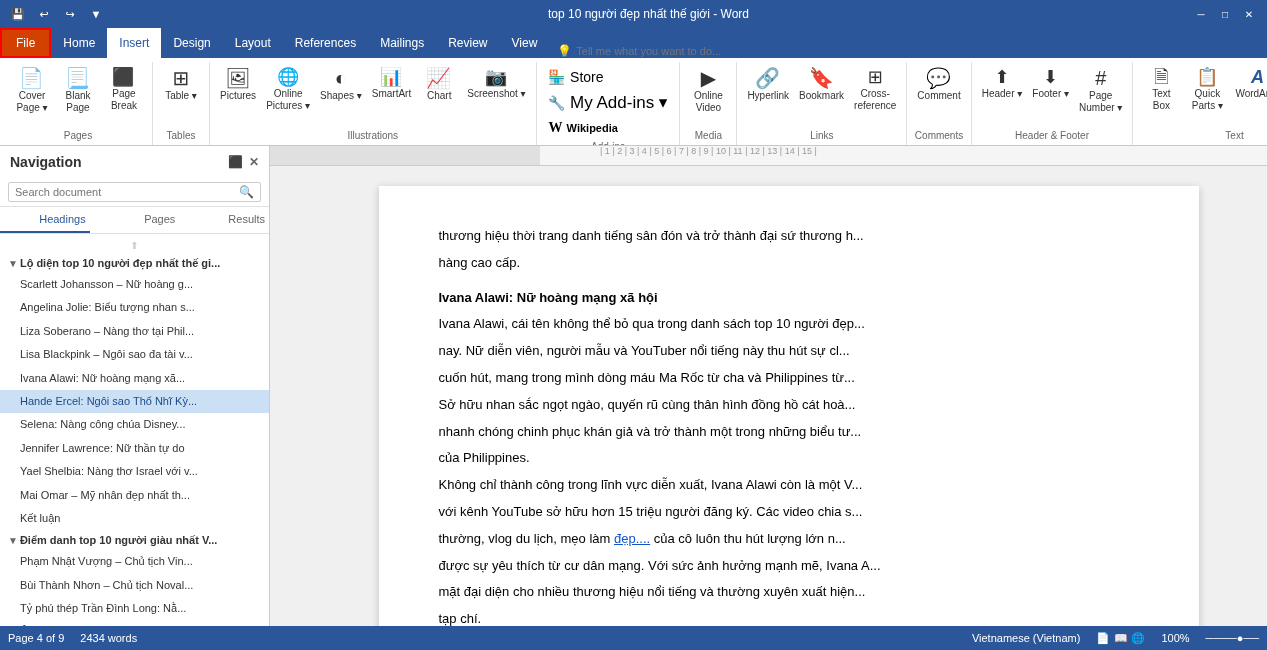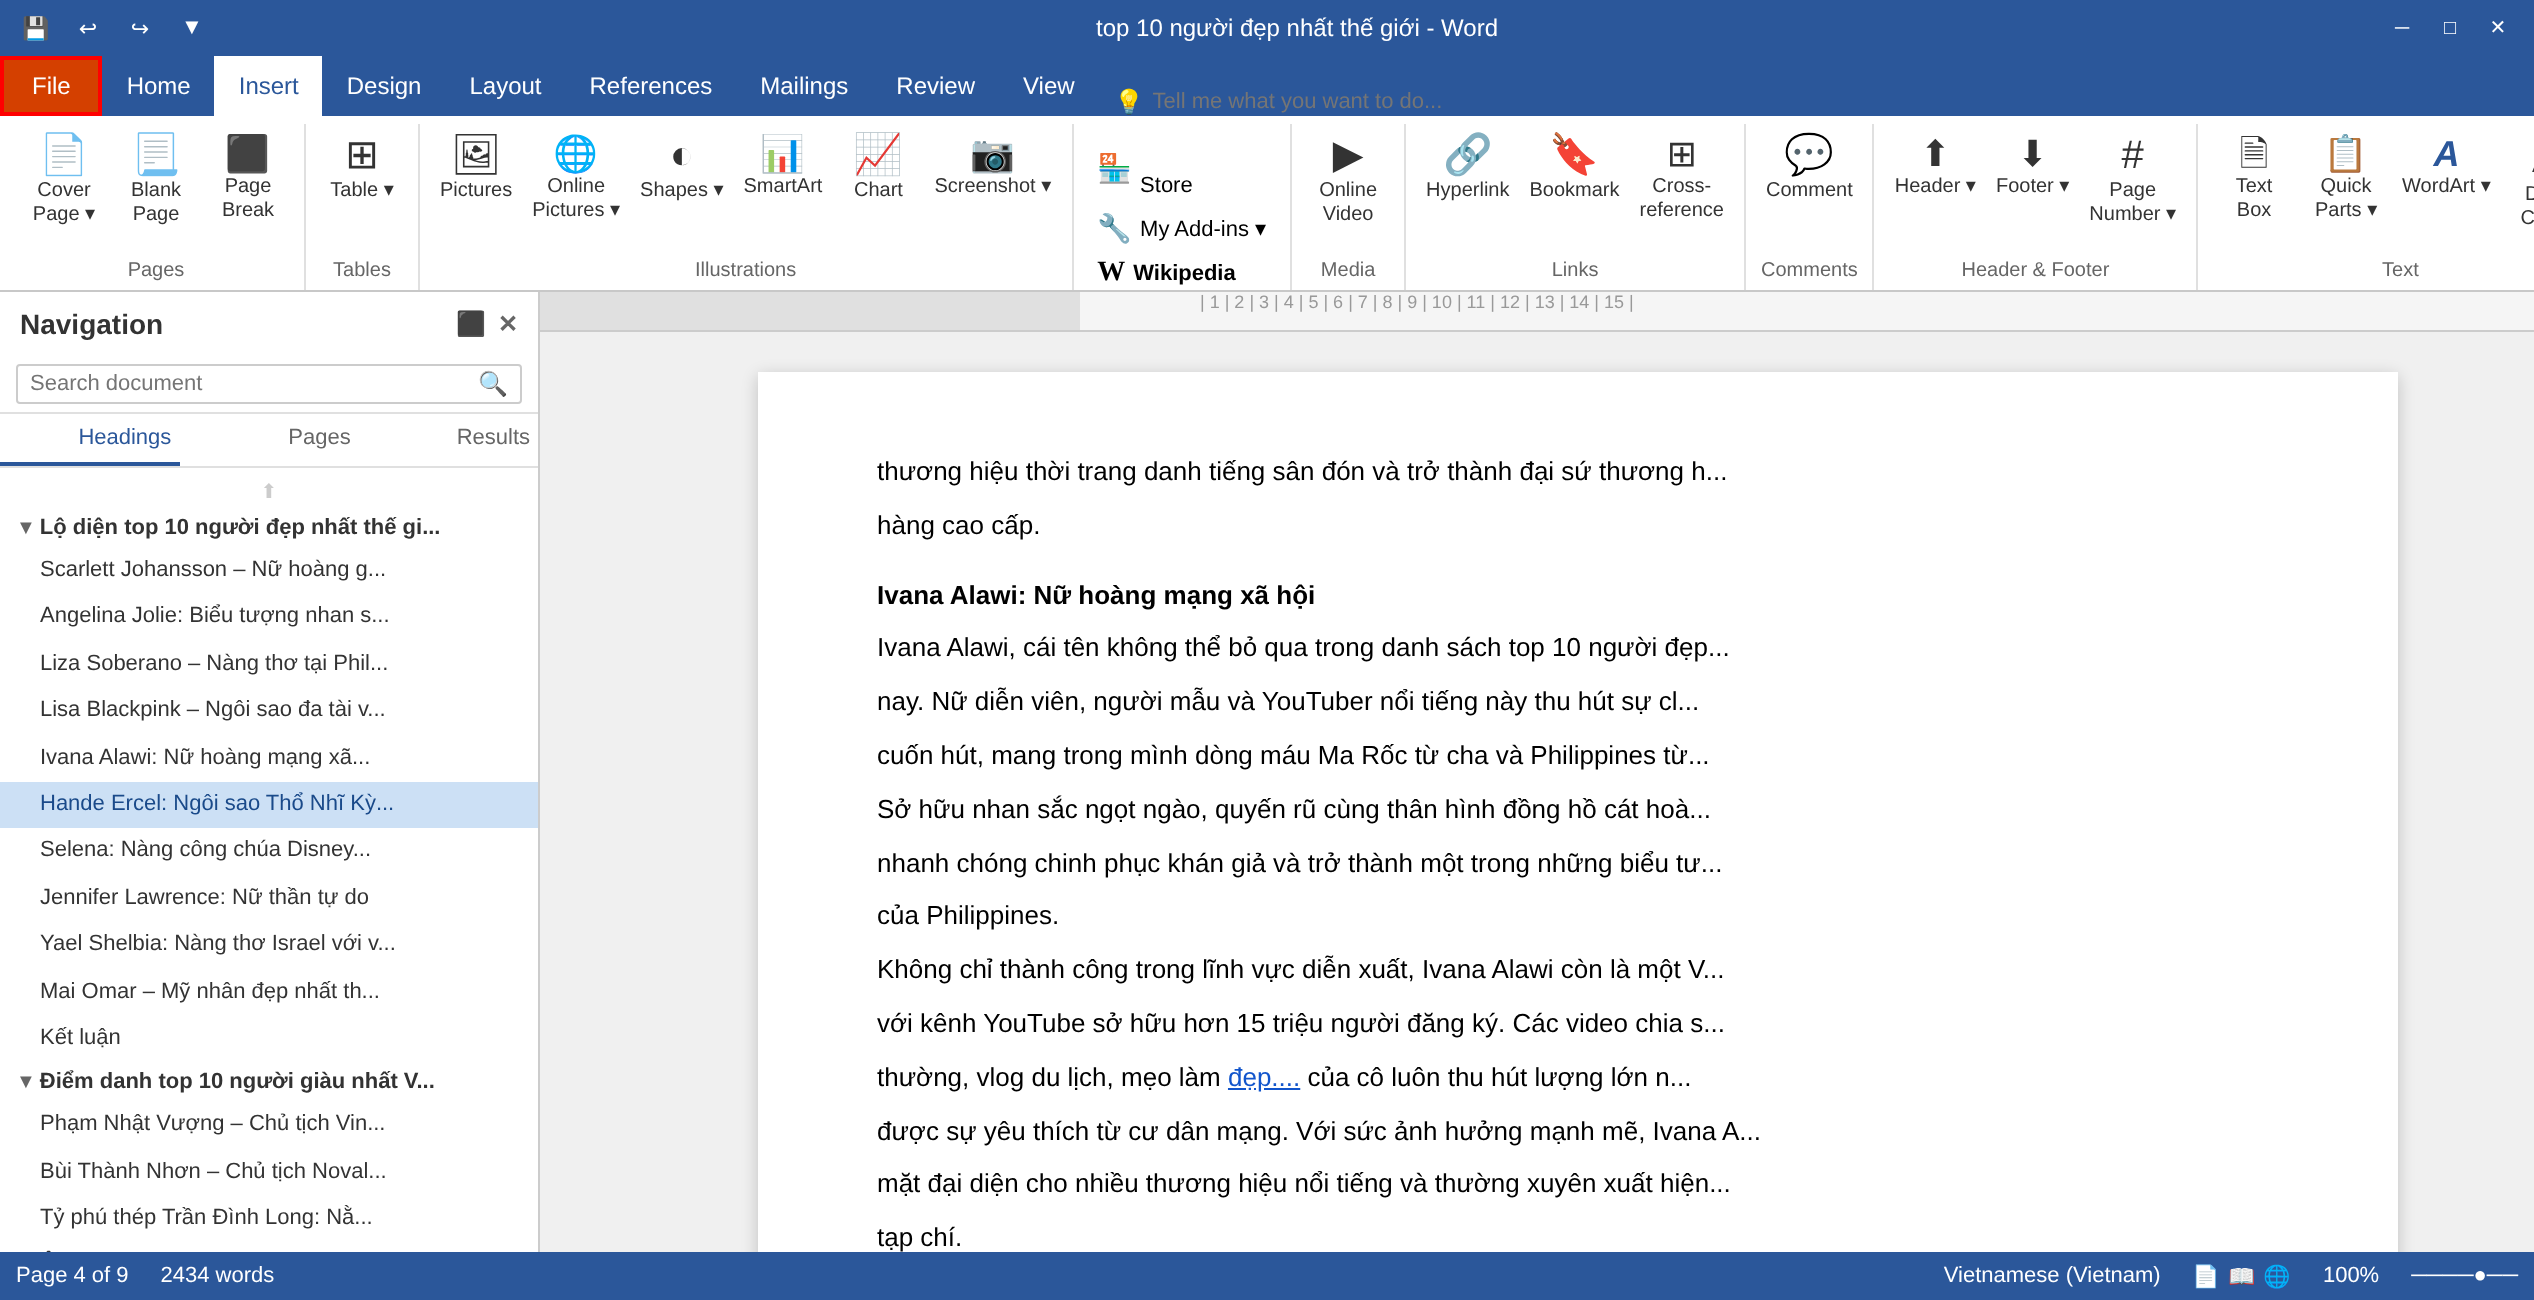--- a/index.html
+++ b/index.html
@@ -353,25 +353,25 @@
         <div class="label">Screenshot ▾</div>
       </div>
     </div>
     <div class="ribbon-group-label">Illustrations</div>
   </div>
 
   <div class="ribbon-group">
     <div class="ribbon-group-items" style="flex-direction: column; gap: 1px;">
       <div class="store-addin">
         <span style="font-size:14px;">🏪</span>
-        <span style="font-size:11px;margin-top:18px;">Store</span>
+        <span style="font-size:14px;">Store</span>
       </div>
       <div class="store-addin">
         <span style="font-size:14px;">🔧</span>
-        <span style="font-size:11px;">My Add-ins ▾</span>
+        <span style="font-size:17px;">My Add-ins ▾</span>
       </div>
       <div class="store-addin">
         <span style="font-size:14px; font-family: serif; font-weight:bold;">W</span>
         <span style="font-size:11px;font-weight:bold;">Wikipedia</span>
       </div>
     </div>
     <div class="ribbon-group-label">Add-ins</div>
   </div>
 
   <div class="ribbon-group">

